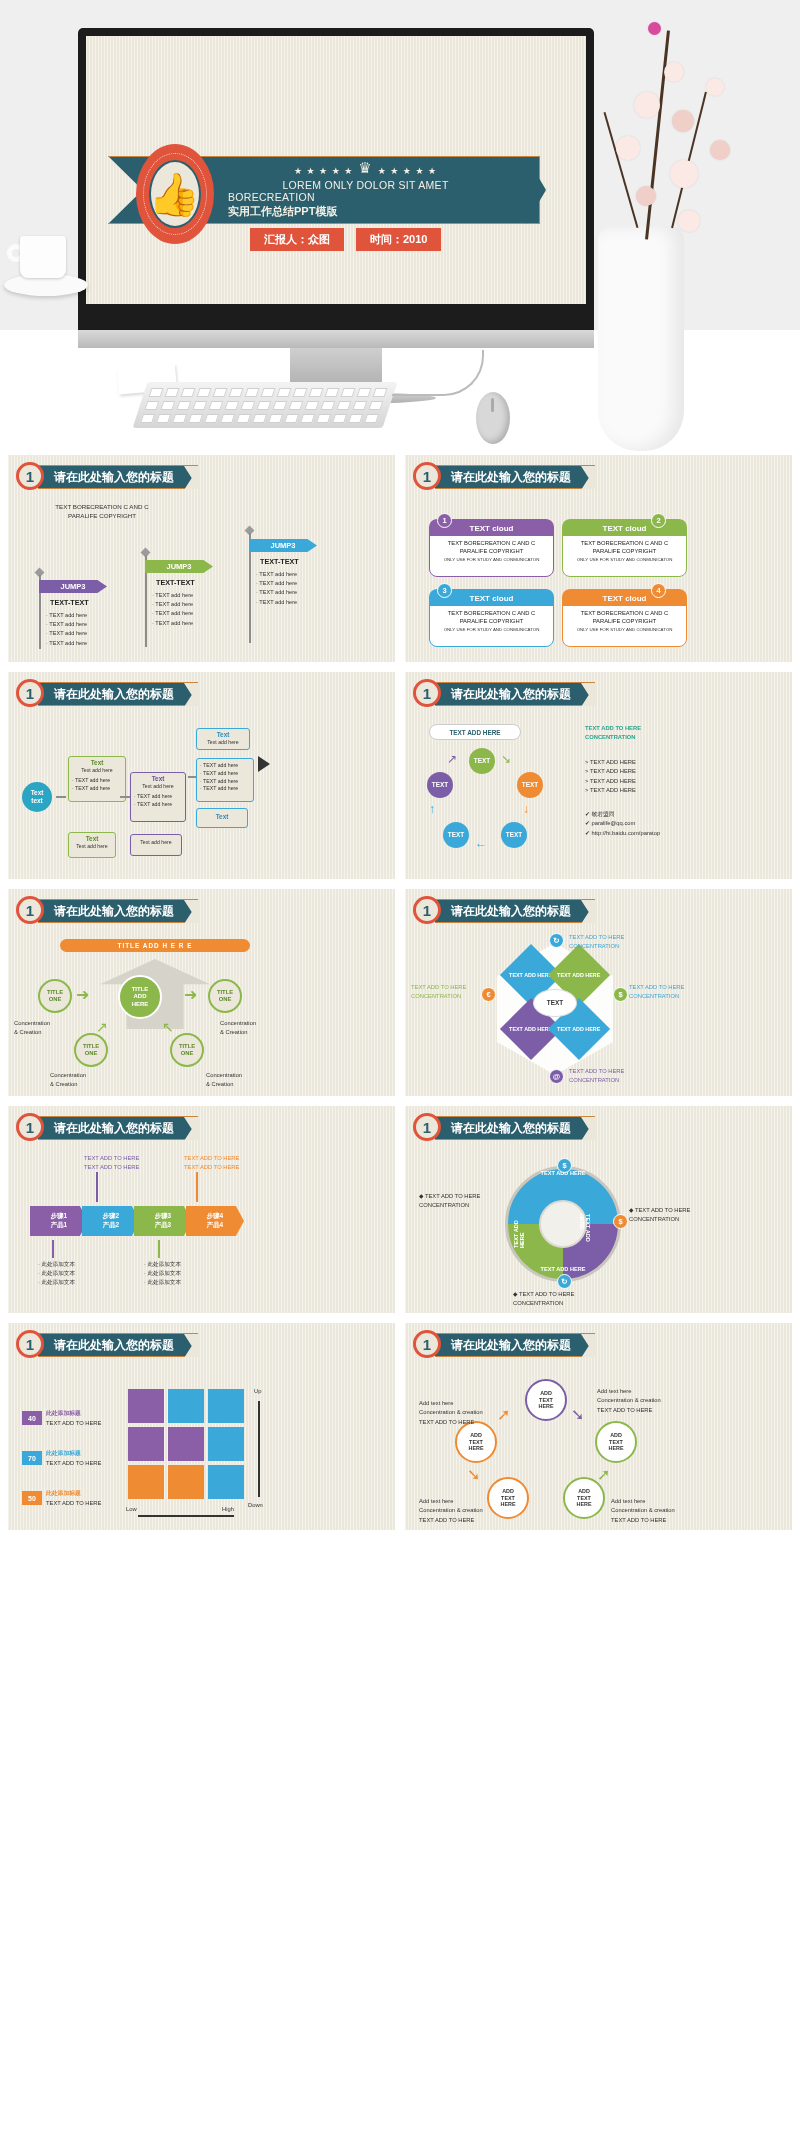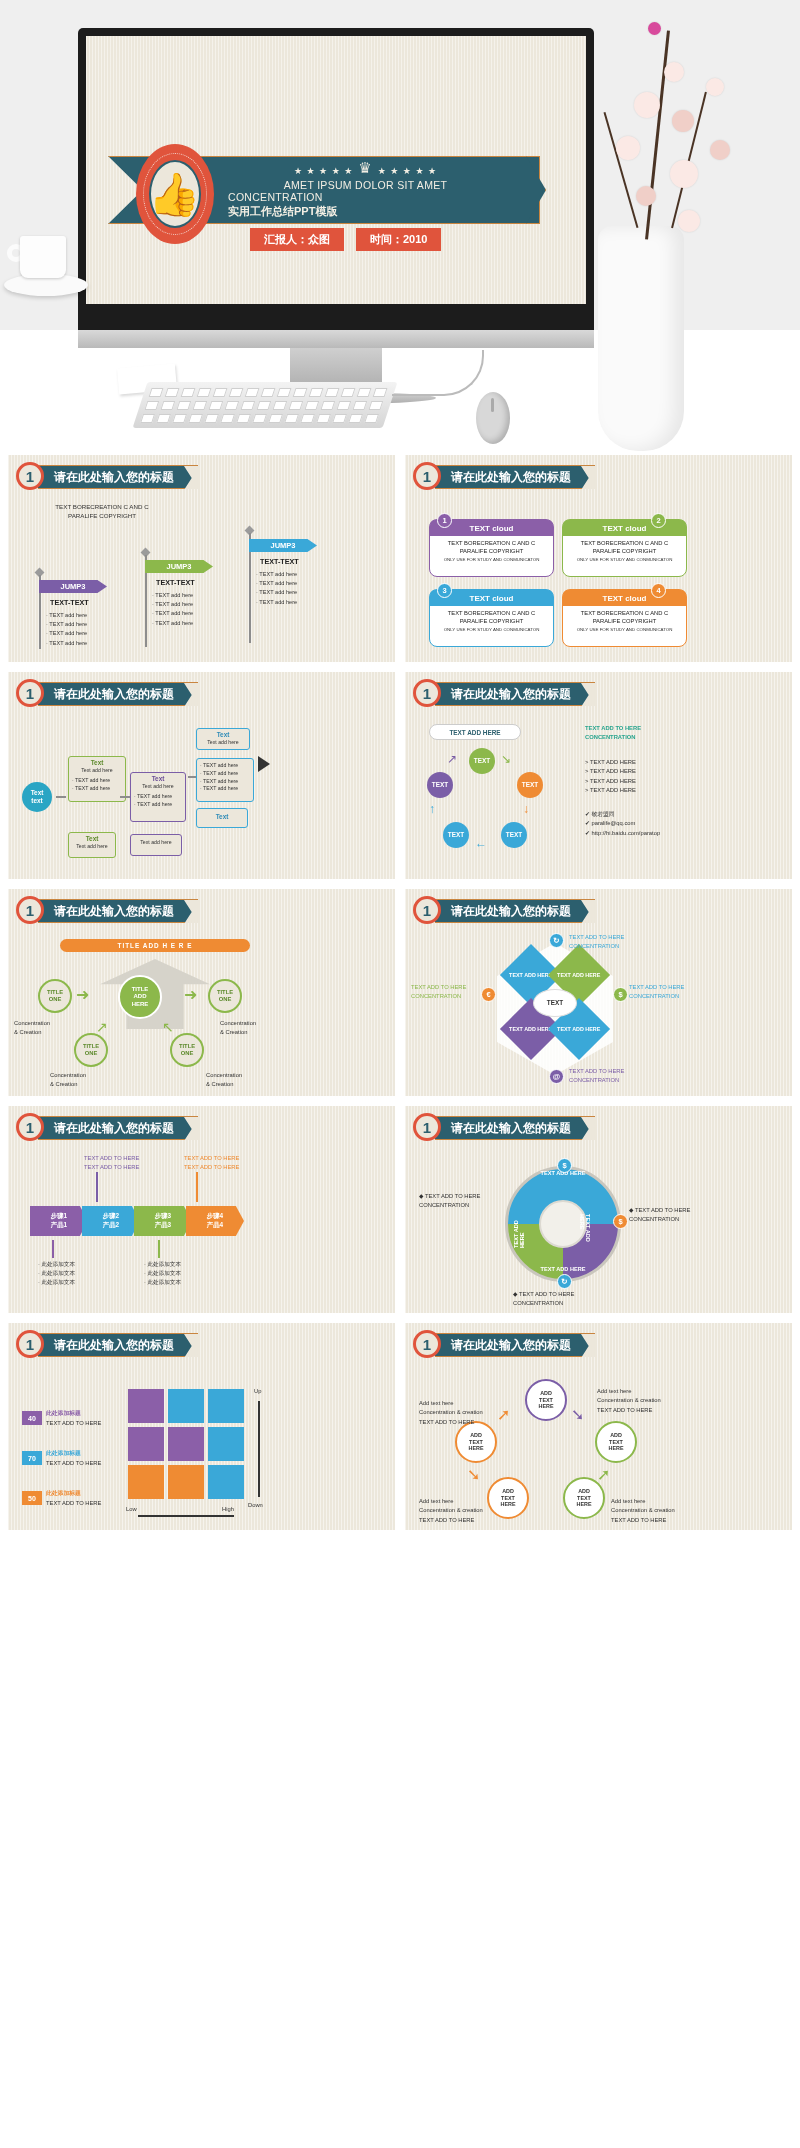--- a/index.html
+++ b/index.html
@@ -163,22 +163,22 @@
     <div class="screen">
       <div class="banner-wrap">
         <div class="ribbon"></div>
         <div class="ribbon-arrow"></div>
         <div class="banner-text">
           <div class="stars-row">
             <span>★ ★ ★ ★ ★</span>
             <span class="crown">♛</span>
             <span>★ ★ ★ ★ ★</span>
           </div>
-          <div class="ln1">AMET IPSUM DOLOR SIT AMET</div>
-          <div class="ln2">CONCENTRATION</div>
+          <div class="ln1">LOREM ONLY DOLOR SIT AMET</div>
+          <div class="ln2">BORECREATION</div>
           <div class="ln3">实用工作总结PPT模版</div>
         </div>
         <div class="seal">
           <div class="seal-o"></div>
           <div class="seal-i"></div>
           <div class="seal-c">
             <div class="thumbup">👍</div>
           </div>
         </div>
         <div class="pill-row">

